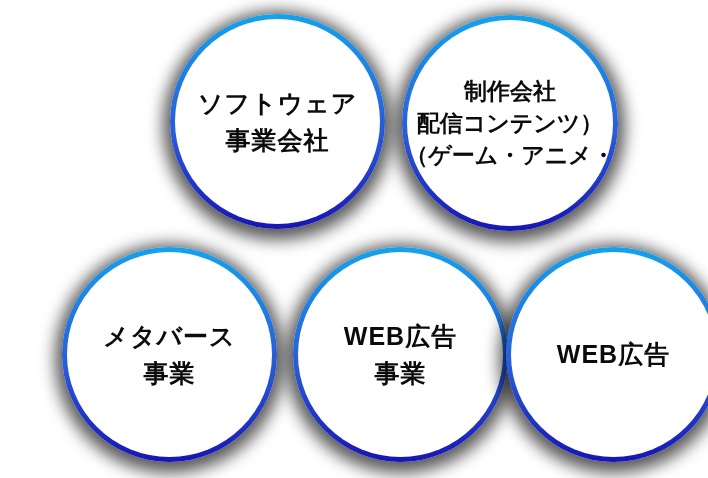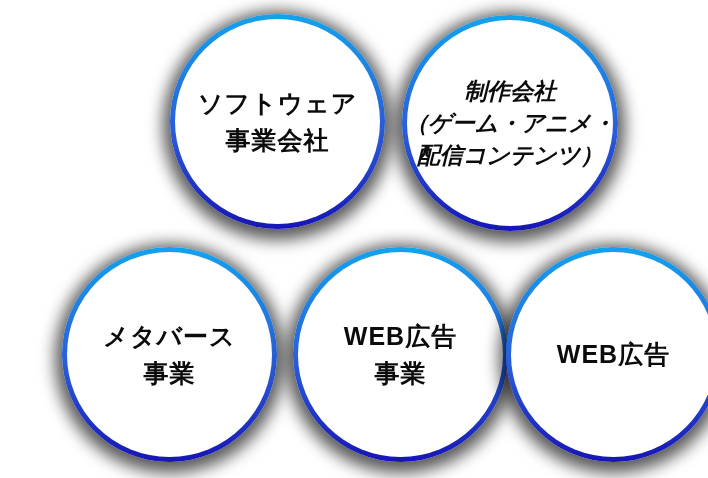--- a/index.html
+++ b/index.html
@@ -41,41 +41,40 @@
     font-weight: 700;
     font-size: 25px;
     line-height: 37px;
     letter-spacing: 1px;
     white-space: nowrap;
   }
   .circle.three-line .label-line {
     font-size: 23px;
     line-height: 32px;
     letter-spacing: 0;
-    font-style: italic;
   }
 </style>
 </head>
 <body>
 
 <div class="stage">
 
   <div class="circle" style="left: 130px; top: 14px; width: 215px; height: 215px;">
     <div class="circle-inner">
       <div class="label-line">ソフトウェア</div>
       <div class="label-line">事業会社</div>
 
     </div>
   </div>
 
   <div class="circle three-line" style="left: 362px; top: 15px; width: 216px; height: 216px;">
     <div class="circle-inner">
       <div class="label-line">制作会社</div>
+      <div class="label-line">配信コンテンツ）</div>
       <div class="label-line">（ゲーム・アニメ・</div>
-      <div class="label-line">配信コンテンツ）</div>
     </div>
   </div>
 
   <div class="circle" style="left: 22px; top: 247px; width: 215px; height: 215px;">
     <div class="circle-inner">
       <div class="label-line">メタバース</div>
       <div class="label-line">事業</div>
 
     </div>
   </div>

